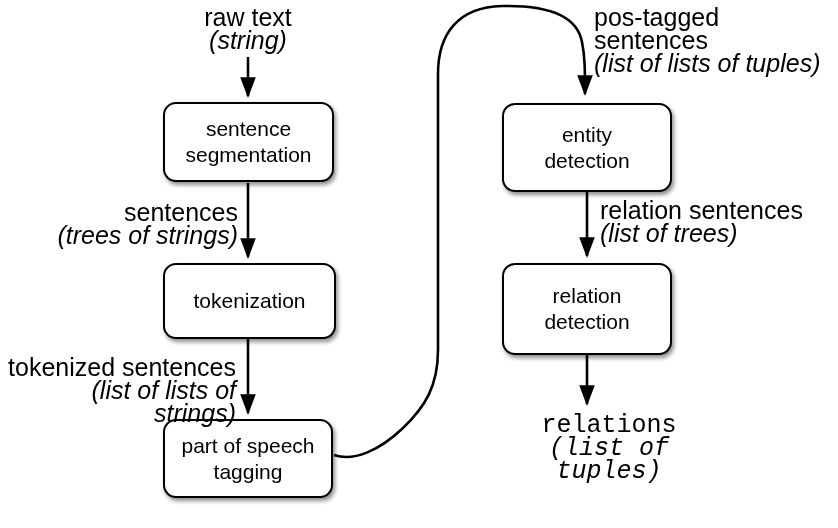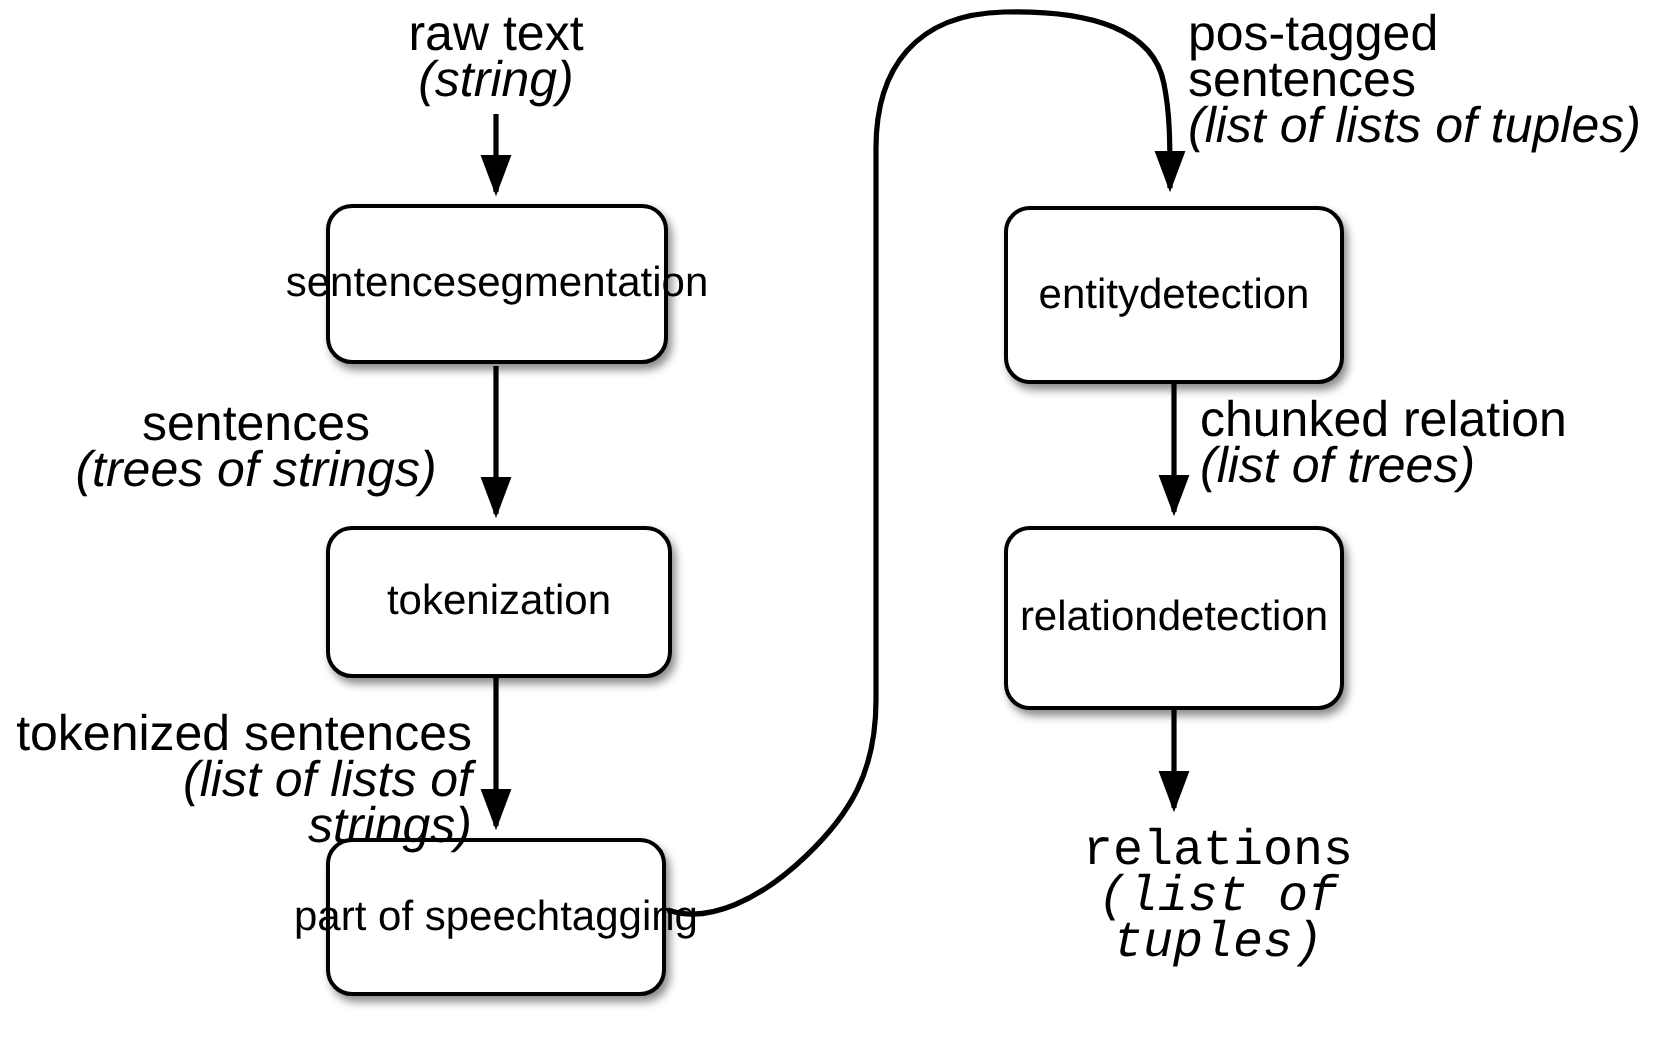--- a/index.html
+++ b/index.html
@@ -18,21 +18,21 @@
     width: 838px; height: 528px;
   }
   .node {
     position: absolute;
     box-sizing: border-box;
     background: #ffffff;
     border: 2.5px solid #000;
     border-radius: 13px;
     box-shadow: 2px 3px 4px rgba(0,0,0,0.45);
     display: flex;
-    flex-direction: row;
+    flex-direction: column;
     align-items: center;
     justify-content: center;
     text-align: center;
     font-size: 21px;
     line-height: 26px;
   }
   .node span { display: block; white-space: nowrap; }
   .lbl {
     position: absolute;
     font-size: 25px;
@@ -92,37 +92,37 @@
   <div class="node" style="left:502px; top:263px; width:170px; height:92px;">
     <span>relation</span>
     <span>detection</span>
   </div>
 
   <div class="lbl center" style="left:148px; top:6px; width:200px;">
     <div class="lbl-name">raw text</div>
     <div class="lbl-type">(string)</div>
   </div>
 
-  <div class="lbl right" style="left:18px; top:201px; width:220px;text-align:center;">
+  <div class="lbl right" style="left:18px; top:201px; width:220px;">
     <div class="lbl-name">sentences</div>
     <div class="lbl-type">(trees of strings)</div>
   </div>
 
   <div class="lbl right" style="left:6px; top:356px; width:230px;">
     <div class="lbl-name">tokenized sentences</div>
     <div class="lbl-type">(list of lists of strings)</div>
   </div>
 
   <div class="lbl left" style="left:594px; top:6px; width:240px;">
     <div class="lbl-name">pos-tagged sentences</div>
     <div class="lbl-type">(list of lists of tuples)</div>
   </div>
 
   <div class="lbl left" style="left:600px; top:199px; width:230px;">
-    <div class="lbl-name">chunked relation</div>
+    <div class="lbl-name">relation sentences</div>
     <div class="lbl-type">(list of trees)</div>
   </div>
 
   <div class="lbl center" style="left:509px; top:414px; width:200px;font-family:Liberation Mono, monospace;">
     <div class="lbl-name">relations</div>
     <div class="lbl-type">(list of tuples)</div>
   </div>
 
 </div>
 

